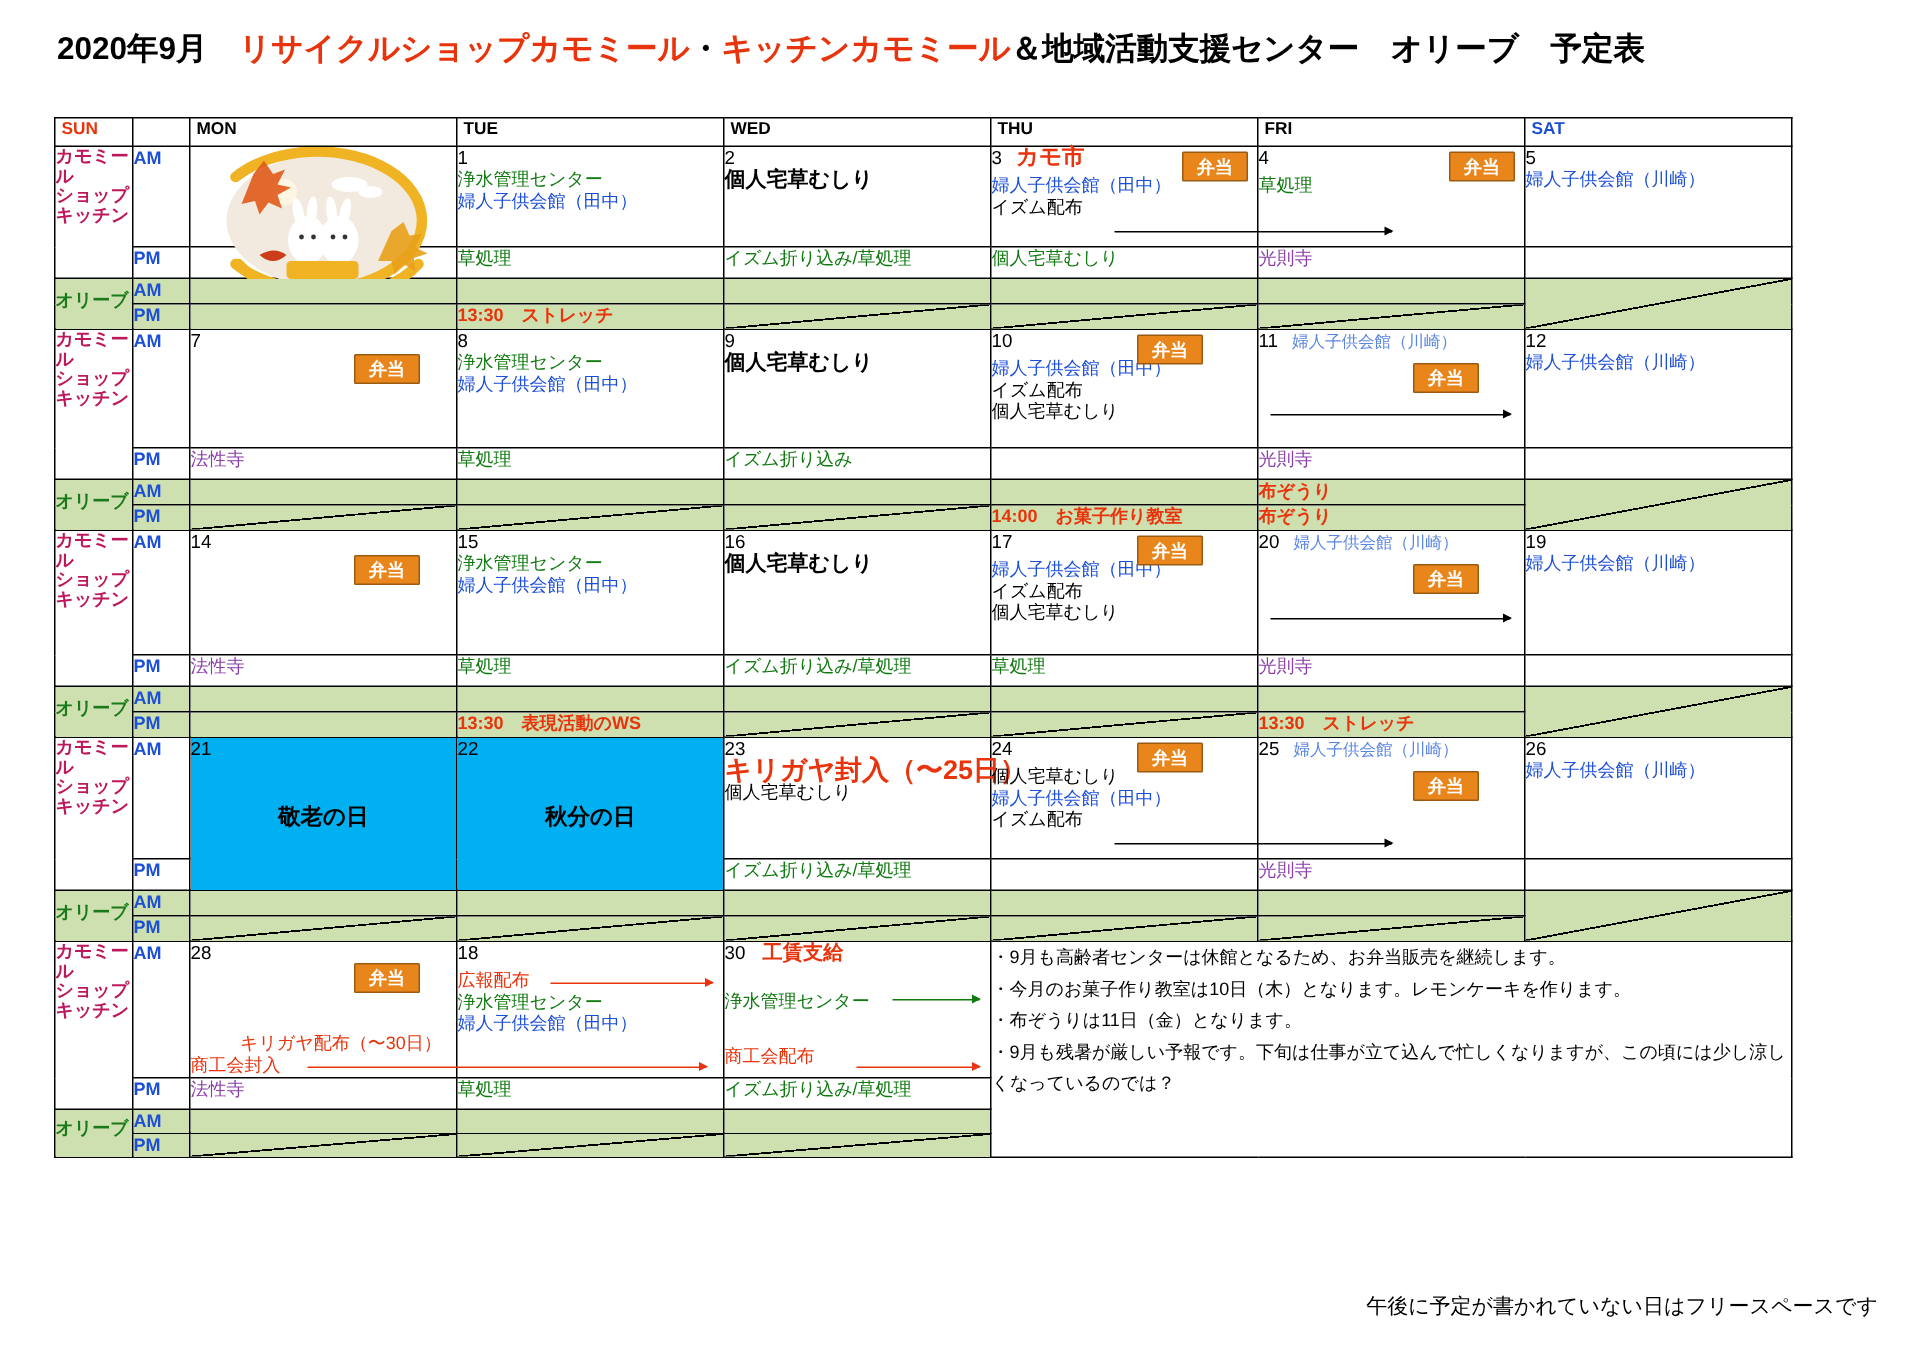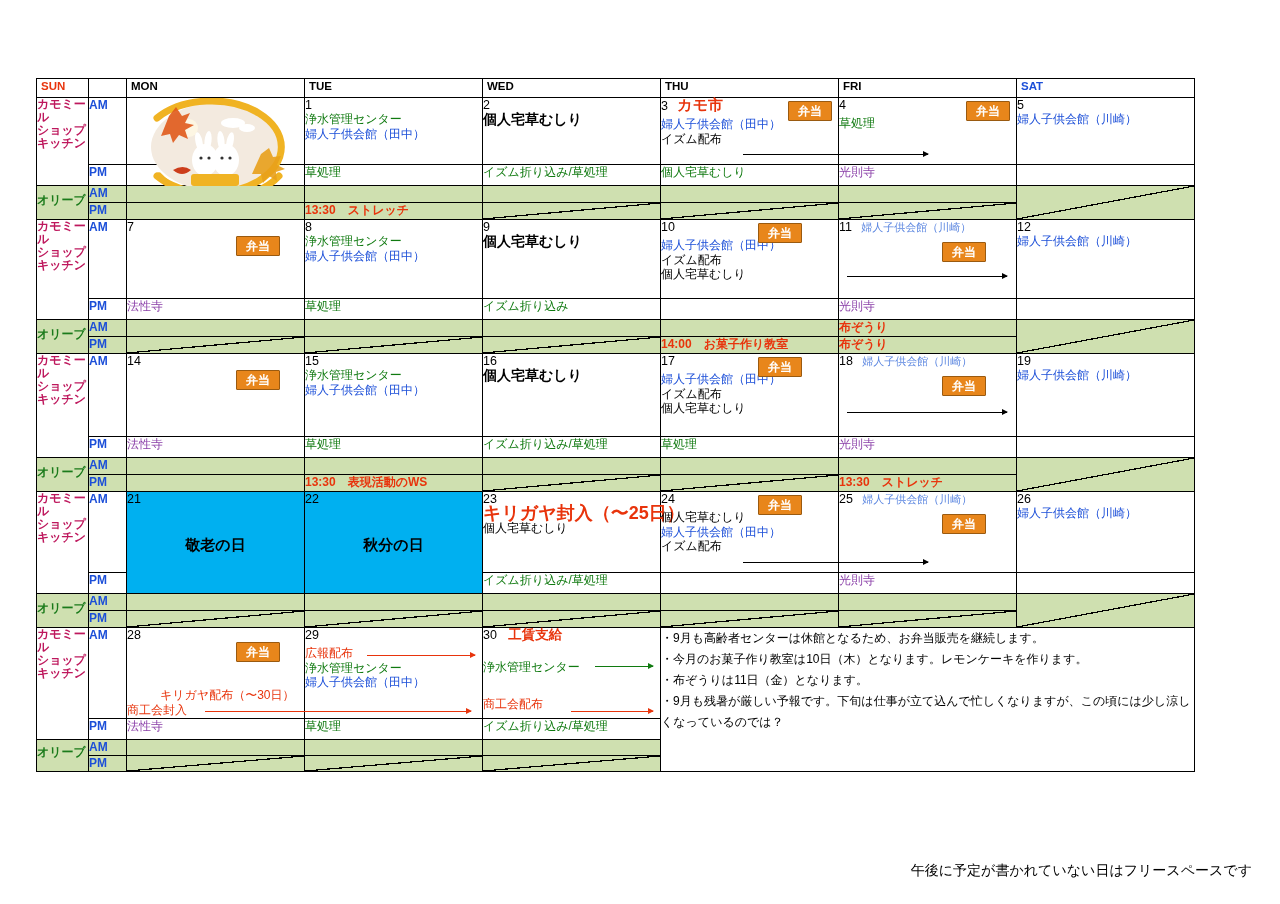--- a/index.html
+++ b/index.html
@@ -118,20 +118,23 @@
 
   .footnote{
     position:absolute;right:28px;top:862px;font-size:14px;color:#000;
   }
 </style>
 </head>
 <body>
 
 <div class="page">
 
+  <div class="title">
+    <span class="blk">2020年9月</span><span class="blk">　</span><span class="red">リサイクルショップカモミール</span><span class="blk">・</span><span class="red">キッチンカモミール</span><span class="blk">＆地域活動支援センター　オリーブ</span><span class="blk">　予定表</span>
+  </div>
 
 
   <table class="cal">
     <colgroup>
       <col class="c-label">
         <col class="c-ampm">
       <col class="c-day">
         <col class="c-day">
         <col class="c-day">
         <col class="c-day">
@@ -373,21 +376,21 @@
 
       <td class="cell">
         <span class="daynum">17</span>
         <span class="bento" style="right:36px;top:3px;">弁当</span>
         <span class="ev blue" style="margin-top:4px;">婦人子供会館（田中）</span>
         <span class="ev black">イズム配布</span>
         <span class="ev black">個人宅草むしり</span>
       </td>
 
       <td class="cell">
-        <span class="daynum">18</span>
+        <span class="daynum">20</span>
         <span class="lblue" style="margin-left:6px;">婦人子供会館（川崎）</span>
         <span class="bento" style="right:30px;top:22px;">弁当</span>
         <span class="arrow" style="left:8px;top:58px;width:160px;"></span>
       </td>
 
       <td class="cell">
         <span class="daynum">19</span>
         <span class="ev blue">婦人子供会館（川崎）</span>
       </td>
     </tr>
@@ -521,21 +524,21 @@
 
       <td class="cell">
         <span class="daynum">28</span>
         <span class="bento" style="right:24px;top:14px;">弁当</span>
         <span class="ev red" style="margin-top:46px;margin-left:33px;">キリガヤ配布（〜30日）</span>
         <span class="ev red">商工会封入</span>
         <span class="arrow red" style="left:78px;top:83px;width:266px;"></span>
       </td>
 
       <td class="cell">
-        <span class="daynum">29</span>
+        <span class="daynum">18</span>
         <span class="ev red" style="margin-top:4px;">広報配布</span>
         <span class="ev green">浄水管理センター</span>
         <span class="ev blue">婦人子供会館（田中）</span>
         <span class="arrow red" style="left:62px;top:27px;width:108px;"></span>
       </td>
 
       <td class="cell">
         <span class="daynum">30</span>
         <span class="red" style="font-weight:bold;font-size:13.5px;margin-left:8px;">工賃支給</span>
         <span class="ev green" style="margin-top:18px;">浄水管理センター</span>

